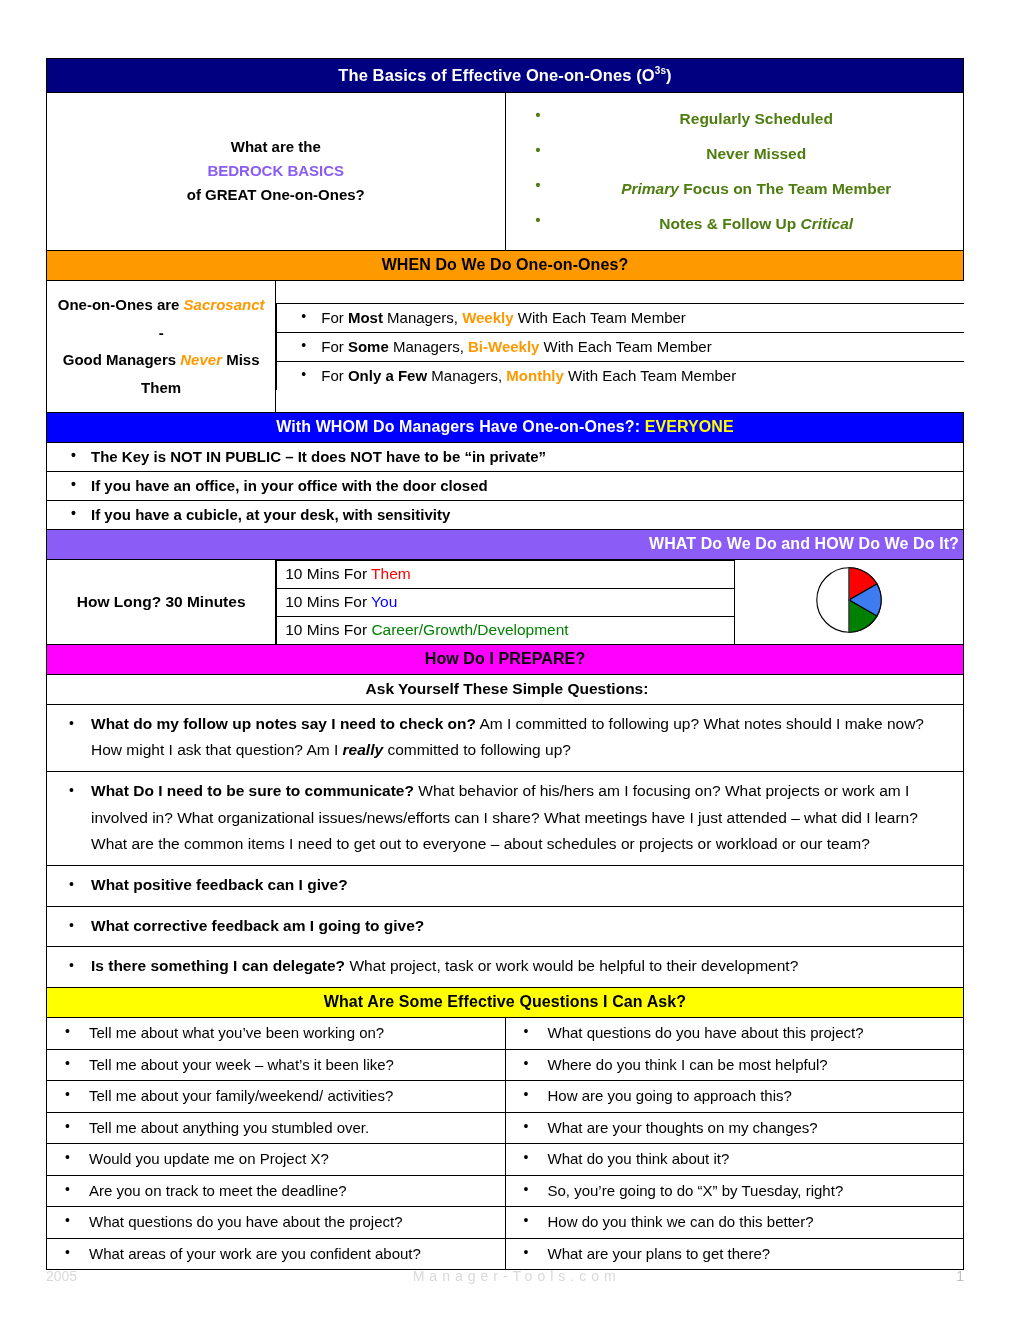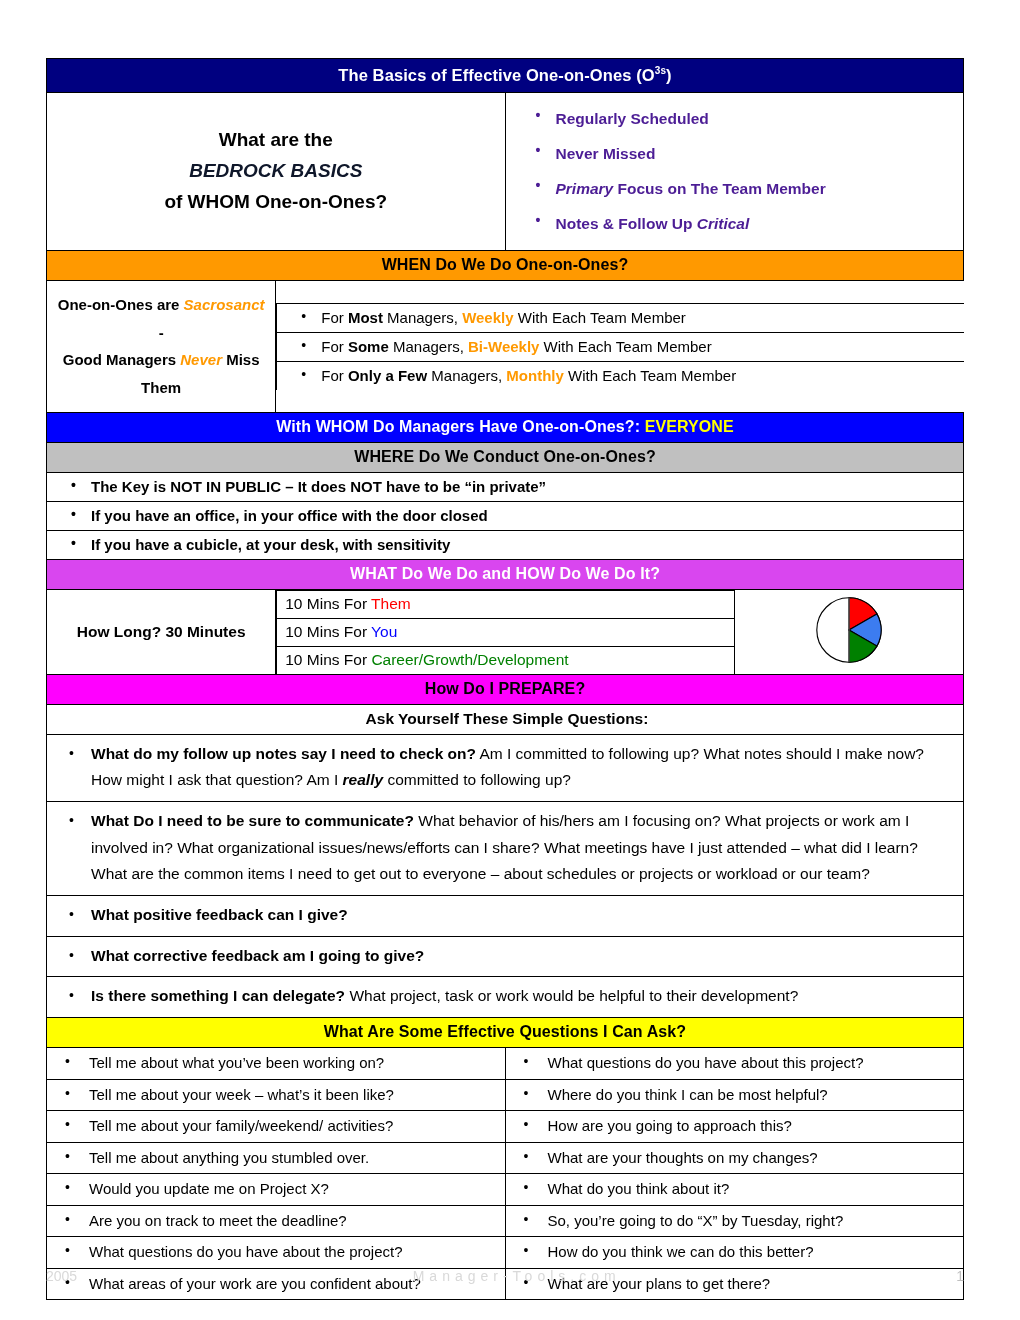--- a/index.html
+++ b/index.html
@@ -37,36 +37,36 @@
     text-align: center;
     font-weight: bold;
     font-size: 16px;
     letter-spacing: 0.1px;
     padding: 5px 4px 6px 4px !important;
   }
   .banner-title   { background: #000080; color: #ffffff; font-size: 16.5px; padding: 6px 4px 7px 4px !important; }
   .banner-when    { background: #FF9900; color: #000000; }
   .banner-whom    { background: #0000FF; color: #ffffff; }
   .banner-where   { background: #C0C0C0; color: #000000; }
-  .banner-what    { background: #d946ef; color: #ffffff; }
+  .banner-what    { background: #8b5cf6; color: #ffffff; text-align: right; }
   .banner-prepare { background: #FF00FF; color: #000000; }
   .banner-quest   { background: #FFFF00; color: #000000; }
   .hl-yellow { color: #FFFF00; }
   sup.sup3s { font-size: 10px; vertical-align: super; }
 
   
   .bedrock-left {
     text-align: center;
     font-weight: bold;
-    font-size: 19px;
+    font-size: 15px;
     line-height: 1.62;
     padding: 12px 6px 12px 6px !important;
     width: 430px;
   }
-  .bedrock-left .red { color: #0f172a; font-style: italic; }
+  .bedrock-left .red { color: #8b5cf6; }
 
   .bedrock-right { padding: 8px 6px 8px 6px !important; }
   ul.bullets {
     margin: 0;
     padding: 0;
     list-style: none;
   }
   ul.bullets > li {
     position: relative;
     padding-left: 44px;
@@ -74,24 +74,25 @@
   }
   ul.bullets > li::before {
     content: "\2022";
     position: absolute;
     left: 24px;
     top: -1px;
     font-size: 14px;
     line-height: inherit;
   }
   .bedrock-right li {
-    color: #4c1d95;
+    color: #4d7c0f;
     font-weight: bold;
     font-size: 15.5px;
     line-height: 2.28;
+    text-align: center;
   }
   .bedrock-right li .ital { font-style: italic; }
 
   
   .sacro-left {
     text-align: center;
     font-weight: bold;
     font-size: 15px;
     line-height: 1.85;
     padding: 10px 8px !important;
@@ -197,21 +198,21 @@
         <tr>
       <td colspan="4" class="banner banner-title">
         <span>The Basics of Effective One-on-Ones (O</span><sup class="sup3s">3s</sup><span>)</span>
       </td>
     </tr>
 
     <tr>
       <td colspan="2" class="bedrock-left">
         <div>What are the</div>
         <div class="red">BEDROCK BASICS</div>
-        <div>of WHOM One-on-Ones?</div>
+        <div>of GREAT One-on-Ones?</div>
       </td>
       <td colspan="2" class="bedrock-right">
         <ul class="bullets">
           <li><span>Regularly Scheduled</span></li>
           <li><span>Never Missed</span></li>
           <li><span class="ital">Primary</span><span> Focus on The Team Member</span></li>
           <li><span>Notes &amp; Follow Up </span><span class="ital">Critical</span></li>
         </ul>
       </td>
     </tr>
@@ -254,23 +255,20 @@
       </td>
     </tr>
 
     <tr>
       <td colspan="4" class="banner banner-whom">
         <span>With WHOM Do Managers Have One-on-Ones?: </span><span class="hl-yellow">EVERYONE</span>
       </td>
     </tr>
 
     <tr>
-      <td colspan="4" class="banner banner-where">WHERE Do We Conduct One-on-Ones?</td>
-    </tr>
-    <tr>
       <td colspan="4" class="where-row">
         <ul class="bullets">
               <li>The Key is NOT IN PUBLIC – It does NOT have to be “in private”</li>
             </ul>
       </td>
     </tr>
     <tr>
       <td colspan="4" class="where-row">
         <ul class="bullets">
               <li>If you have an office, in your office with the door closed</li>

